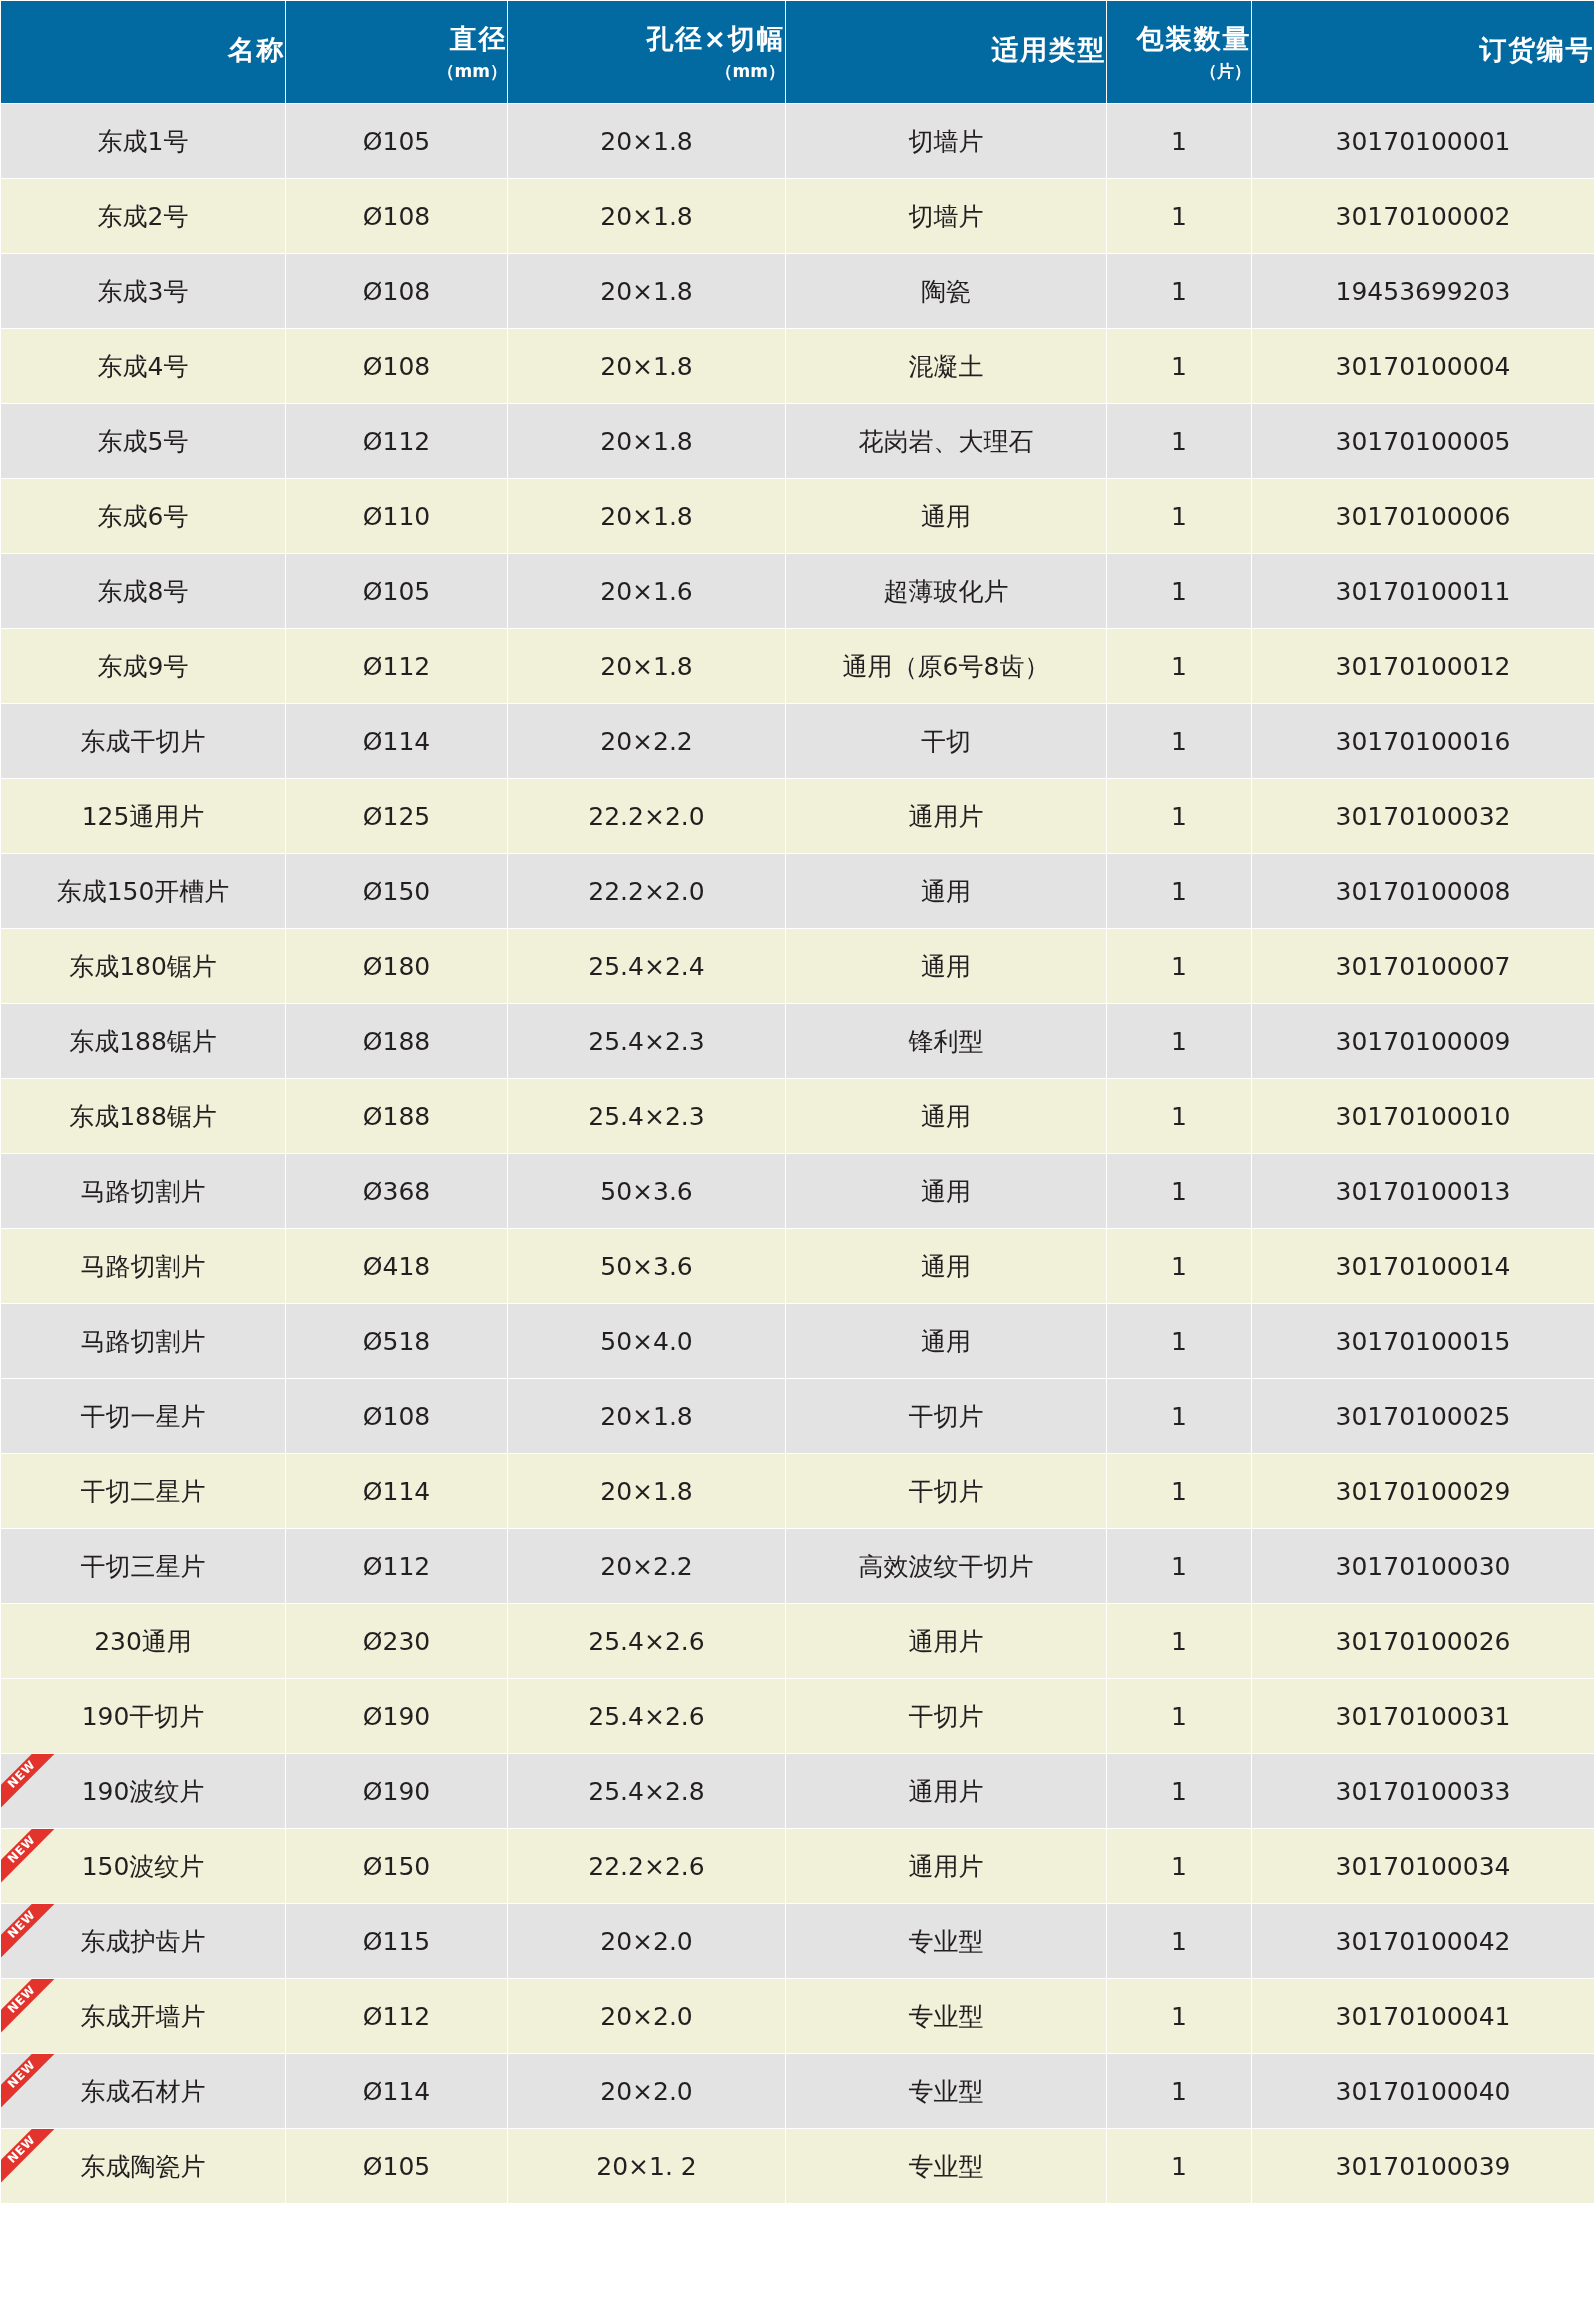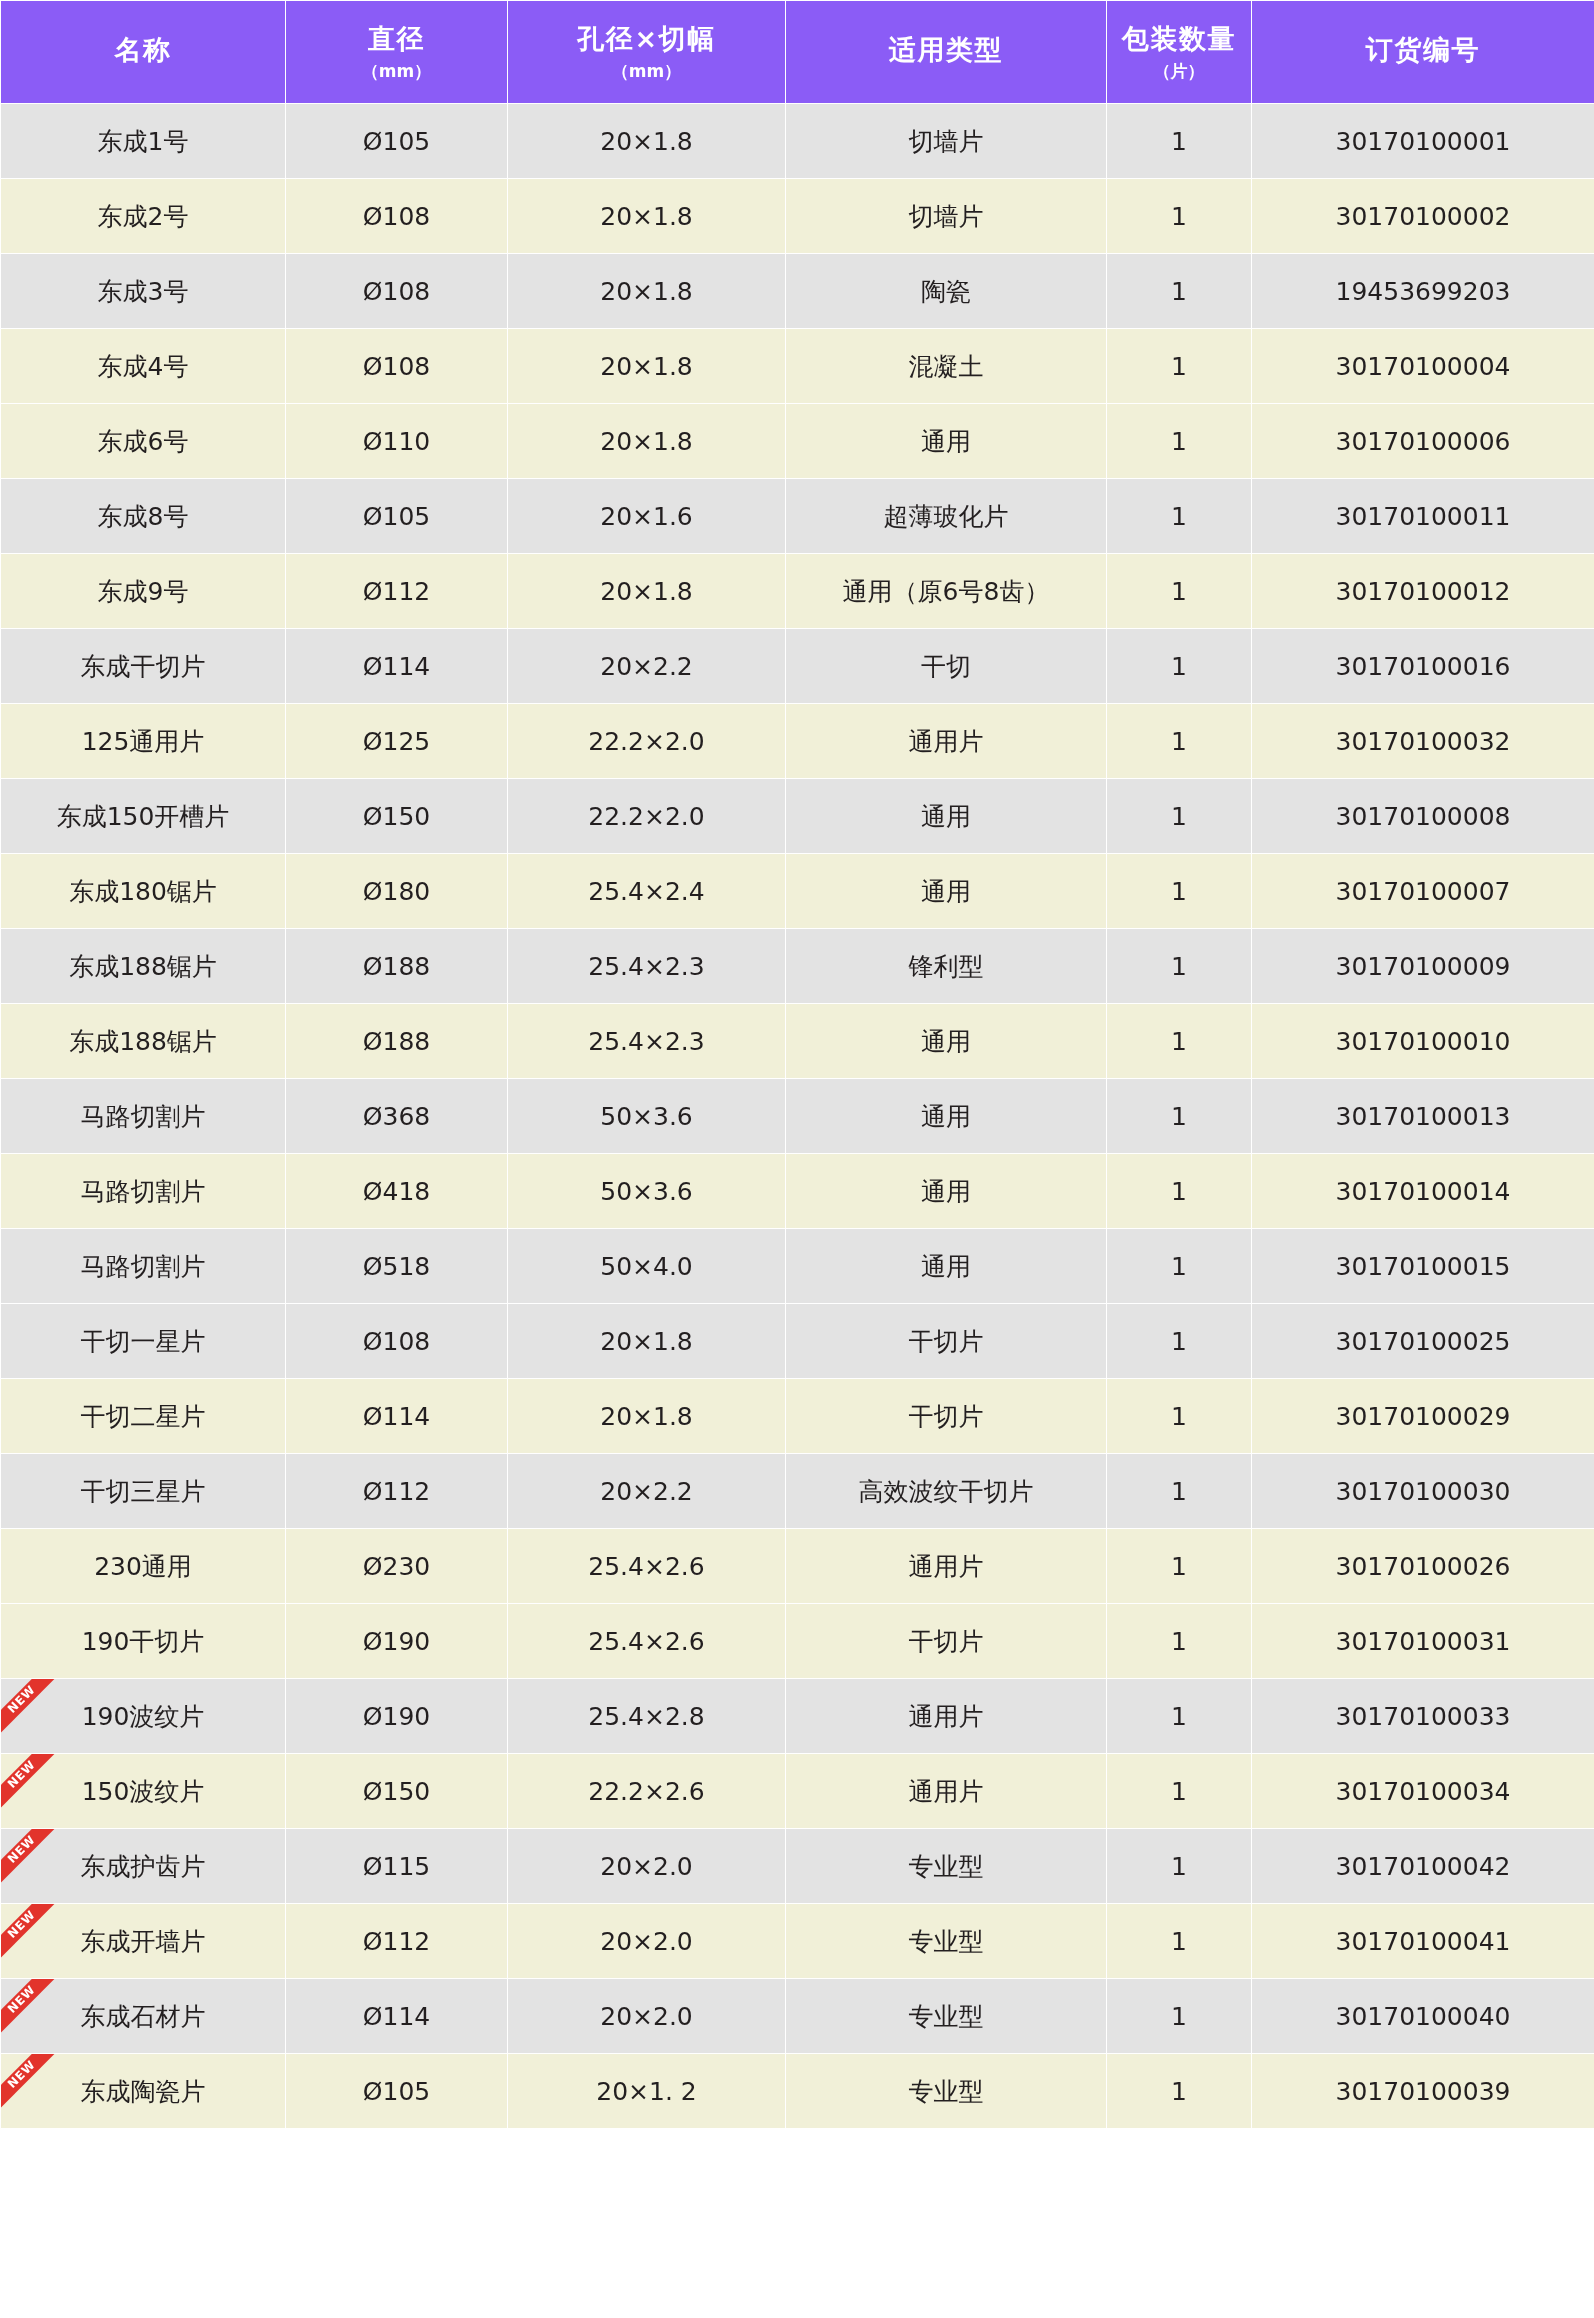--- a/index.html
+++ b/index.html
@@ -22,27 +22,27 @@
     table-layout: fixed;
   }
   table.spec-table col.c-name   { width: 285px; }
   table.spec-table col.c-dia    { width: 222px; }
   table.spec-table col.c-bore   { width: 278px; }
   table.spec-table col.c-type   { width: 321px; }
   table.spec-table col.c-qty    { width: 145px; }
   table.spec-table col.c-code   { width: 343px; }
 
   thead th {
-    background: #8b5cf6;
+    background: #0369a1;
     color: #ffffff;
     font-size: 27px;
     font-weight: bold;
     height: 102px;
     border: 0.8px solid #ffffff;
-    text-align: center;
+    text-align: right;
     vertical-align: middle;
     letter-spacing: 1.6px;
     padding: 0;
   }
   thead th .unit {
     display: block;
     font-size: 17px;
     font-weight: bold;
     letter-spacing: 0;
     margin-top: 3.1px;
@@ -159,20 +159,28 @@
           <td>19453699203</td>
         </tr>
         <tr class="even">
           <td class="name-cell"><span>东成4号</span></td>
           <td>Ø108</td>
           <td>20×1.8</td>
           <td>混凝土</td>
           <td>1</td>
           <td>30170100004</td>
         </tr>
+        <tr class="odd">
+          <td class="name-cell"><span>东成5号</span></td>
+          <td>Ø112</td>
+          <td>20×1.8</td>
+          <td>花岗岩、大理石</td>
+          <td>1</td>
+          <td>30170100005</td>
+        </tr>
         <tr class="even">
           <td class="name-cell"><span>东成6号</span></td>
           <td>Ø110</td>
           <td>20×1.8</td>
           <td>通用</td>
           <td>1</td>
           <td>30170100006</td>
         </tr>
         <tr class="odd">
           <td class="name-cell"><span>东成8号</span></td>

